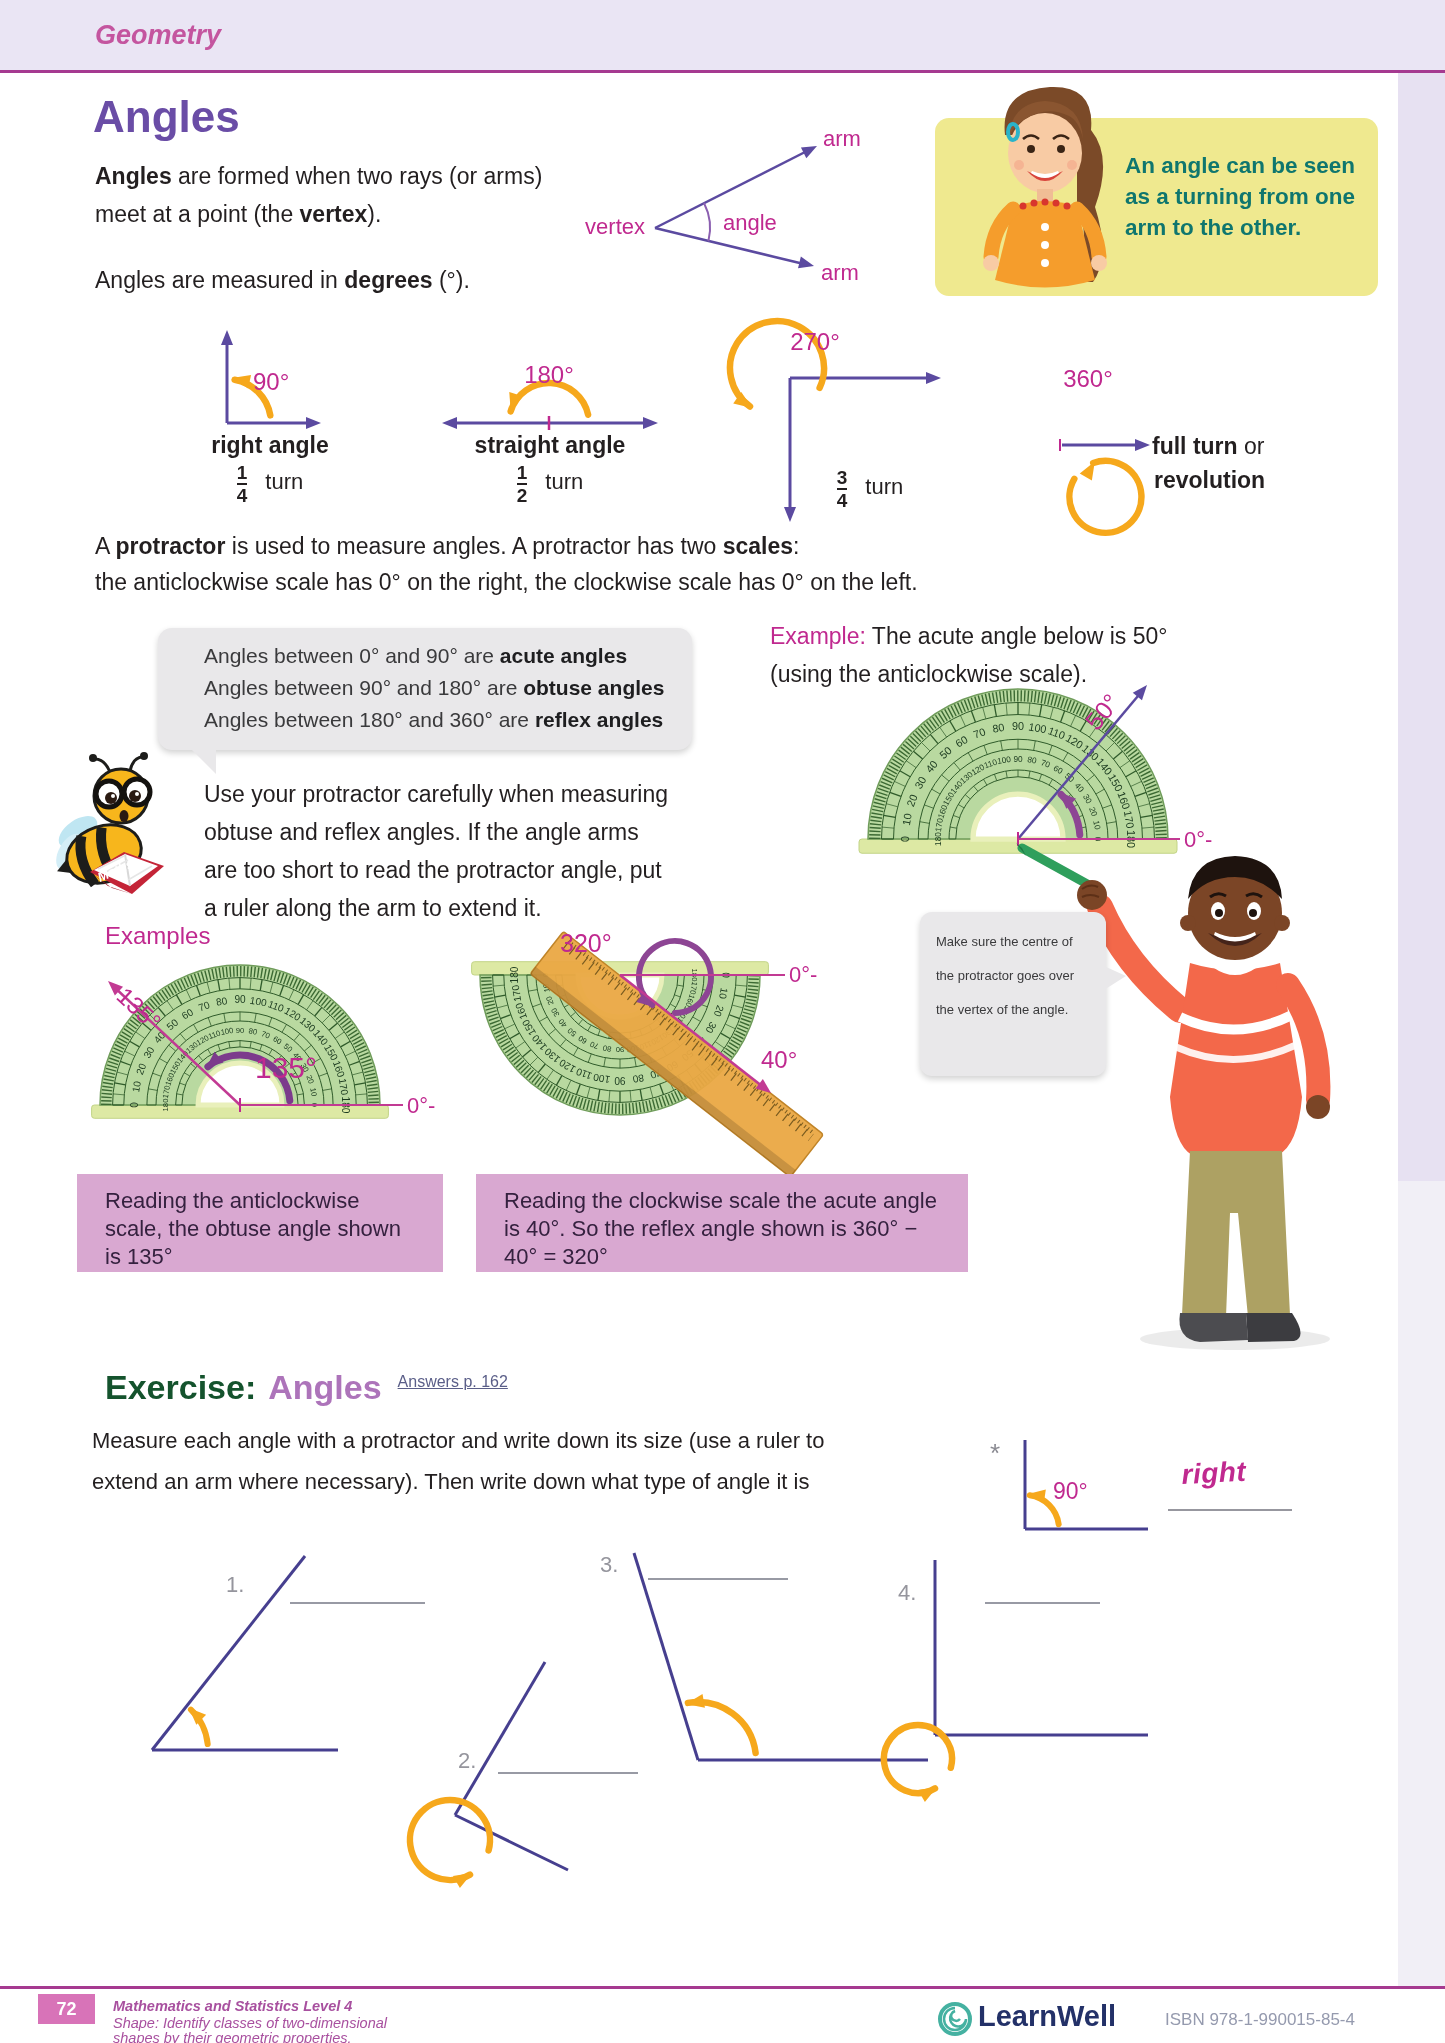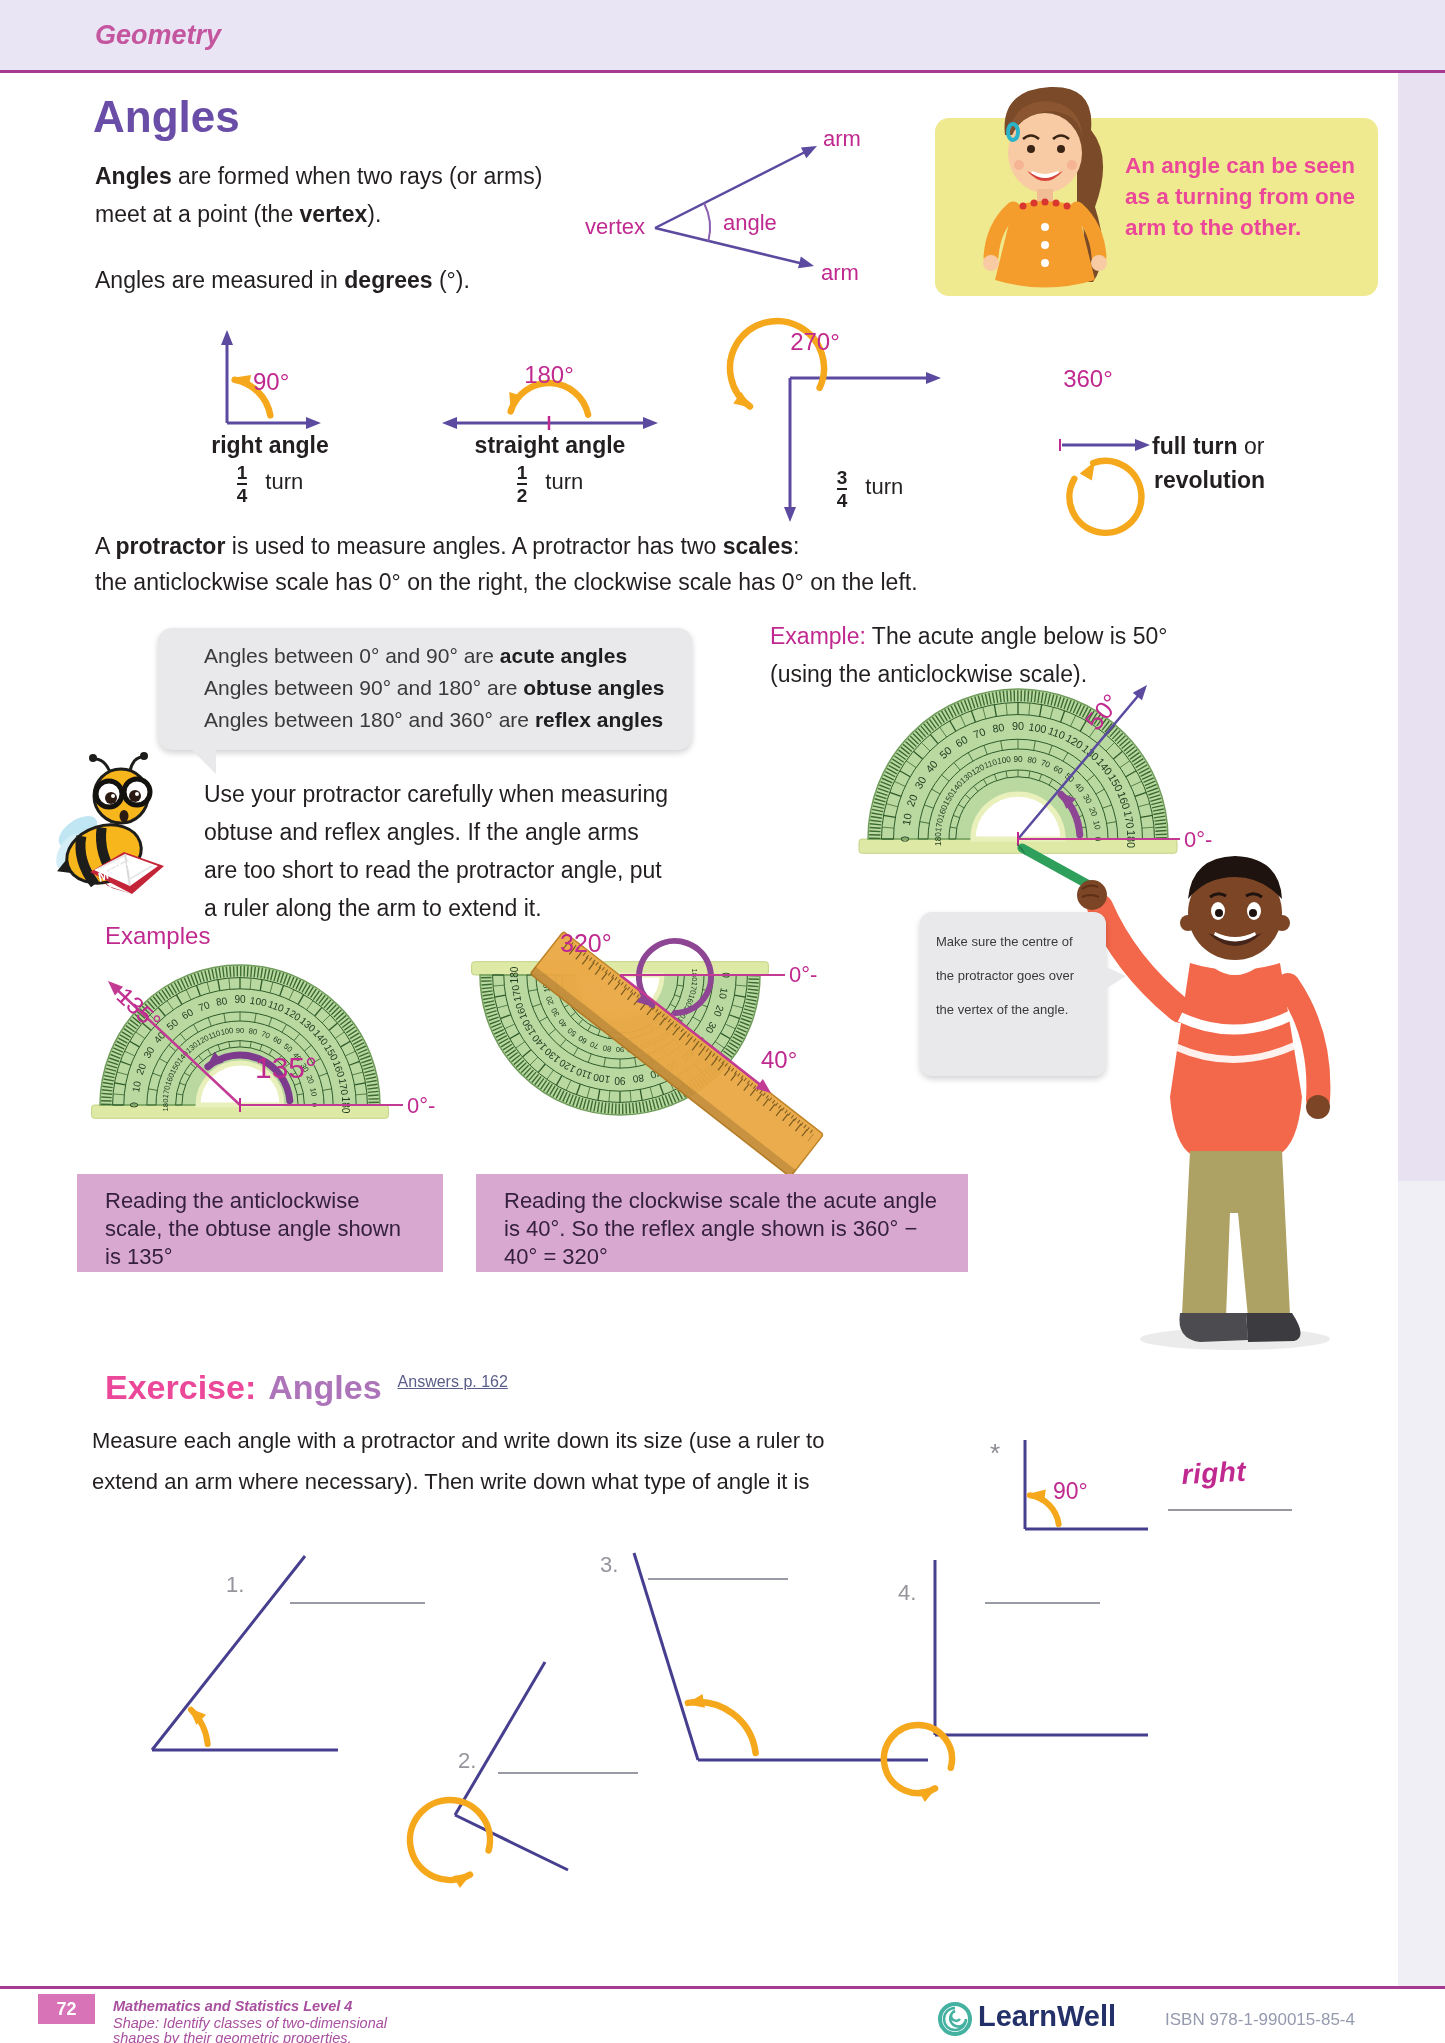--- a/index.html
+++ b/index.html
@@ -10,33 +10,33 @@
 .mag{color:#c0298f}
 .bold{font-weight:700}
 .body-t{font-size:23px;line-height:36px;color:#231f20}
 .band{left:0;top:0;width:1445px;height:70px;background:#eae5f4}
 .rule{left:0;top:70px;width:1445px;height:3px;background:#a53a90}
 .strip-up{left:1398px;top:73px;width:47px;height:1108px;background:#e7e1f2}
 .strip-dn{left:1398px;top:1181px;width:47px;height:805px;background:#f1eff6}
 .sect{left:95px;top:20px;font-size:27px;font-weight:700;font-style:italic;color:#c4559f}
 .title{left:93px;top:92px;font-size:44px;font-weight:700;color:#6a4da6}
 .ycall{left:935px;top:118px;width:443px;height:178px;background:#efe98f;border-radius:14px}
-.ycall-t{left:1125px;top:150px;width:245px;font-size:22.5px;font-weight:600;line-height:31px;color:#ec4899}
+.ycall-t{left:1125px;top:150px;width:245px;font-size:22.5px;font-weight:600;line-height:31px;color:#0f766e}
 .gbub{left:158px;top:628px;width:534px;height:122px;background:#e9e8ea;border-radius:14px;box-shadow:0 3px 6px rgba(0,0,0,.18)}
 .gbub-tail{left:190px;top:748px;width:0;height:0;border-top:26px solid #e9e8ea;border-left:26px solid transparent}
 .gline{position:absolute;left:46px;font-size:21px;white-space:nowrap;color:#3a3a3c}
 .turnlab{position:absolute;text-align:center;font-size:23px;font-weight:700}
 .fracrow{position:absolute;text-align:center}
 .frac{display:inline-flex;flex-direction:column;align-items:center;line-height:1.05;font-size:19px;font-weight:700;color:#231f20;vertical-align:middle}
 .fd{border-top:2px solid #231f20;padding-top:1px}
 .fw{font-size:22px;margin-left:18px;font-weight:400}
 .pink{position:absolute;top:1174px;height:98px;background:#d9a8d1;color:#35213f;font-size:22px;line-height:28px;padding:13px 28px}
 .bbub{left:920px;top:912px;width:186px;height:164px;background:#e9e8ea;border-radius:12px;box-shadow:0 3px 6px rgba(0,0,0,.18);padding:13px 16px;font-size:13px;line-height:34px;color:#3a3a3c}
 .bbub-tail{left:1104px;top:966px;width:0;height:0;border-left:22px solid #e9e8ea;border-top:10px solid transparent;border-bottom:14px solid transparent}
-.exh-b{font-size:34px;font-weight:800;color:#ec4899}
+.exh-b{font-size:34px;font-weight:800;color:#14532d}
 .exh-t{font-size:34px;font-weight:700;color:#ad74ba;margin-left:12px}
 .answers{font-size:16px;color:#5a5e88;text-decoration:underline;margin-left:16px;position:relative;top:-12px}
 .blank{position:absolute;height:2px;background:#989aa4}
 .num{position:absolute;color:#95959d;font-size:22px}
 .badge{left:38px;top:1994px;width:57px;height:30px;background:#d873b8;color:#fff;font-size:18px;font-weight:700;text-align:center;line-height:30px}
 .foot{position:absolute;font-style:italic;color:#a8509f;font-size:14.5px;line-height:16px;white-space:nowrap}
 .lw{left:978px;top:2000px;font-size:29px;font-weight:700;color:#233168}
 .isbn{left:1165px;top:2010px;font-size:17px;color:#959aae}
 svg{position:absolute;overflow:visible}
 svg text{font-family:"Liberation Sans",sans-serif}

